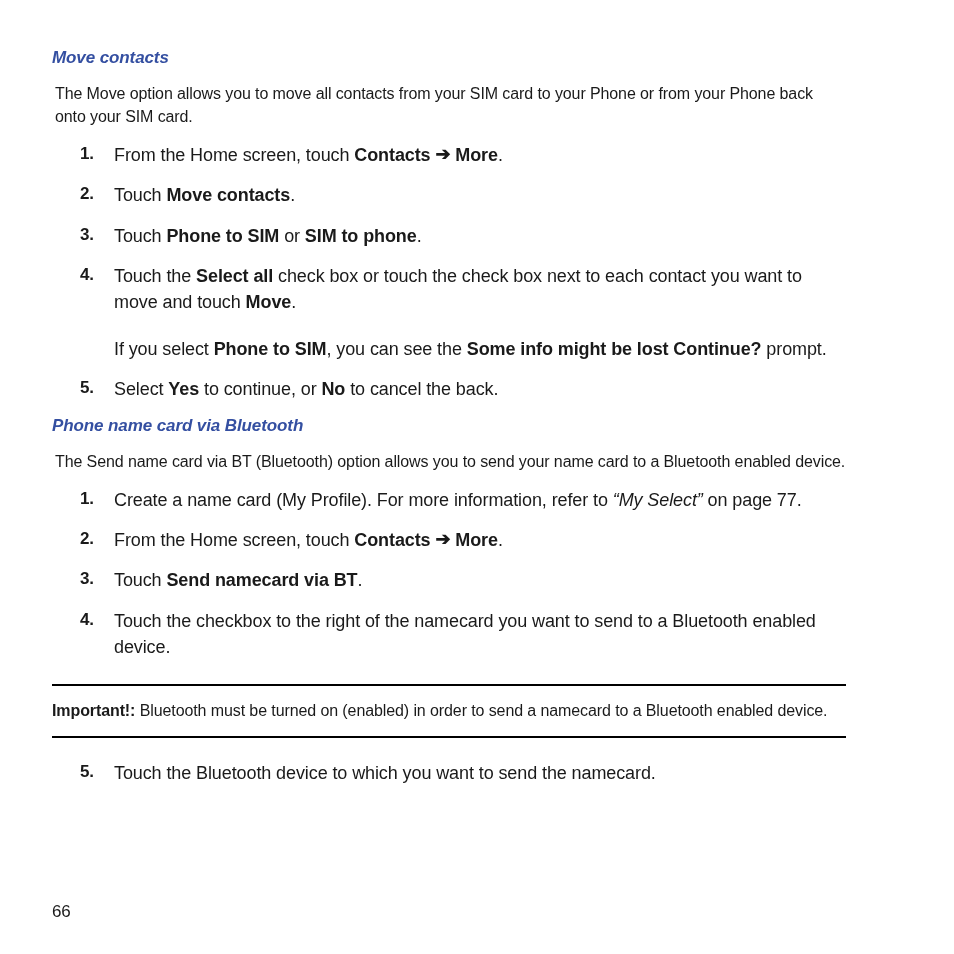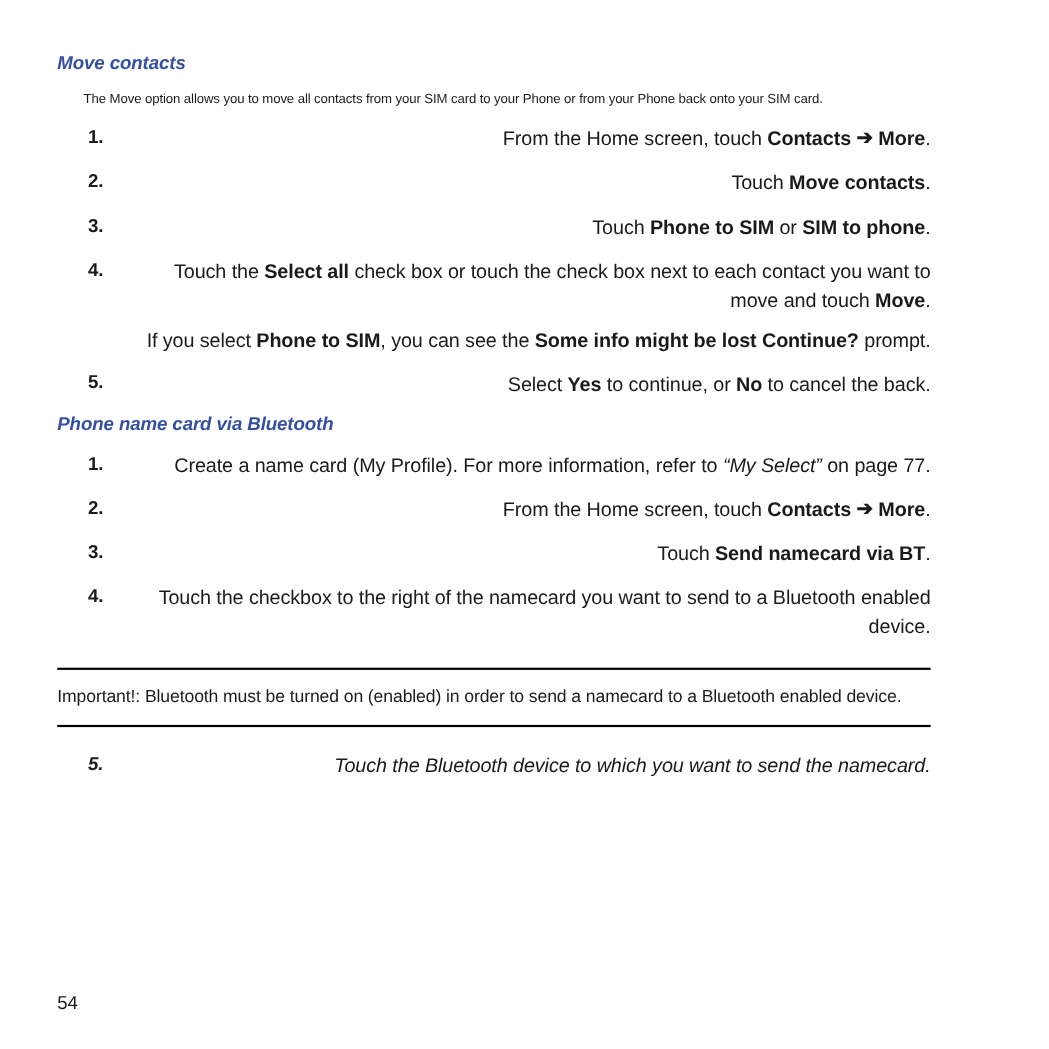--- a/index.html
+++ b/index.html
@@ -20,30 +20,29 @@
     letter-spacing: -0.1px;
   }
   .sub-heading {
     color: #344fa1;
     font-style: italic;
     font-weight: 700;
     font-size: 17px;
     margin: 0 0 14px 0;
   }
   .para {
-    font-size: 12px;
+    font-size: 16px;
     line-height: 1.45;
-    margin: 0 0 14px 24px;
+    margin: 0 0 14px 3px;
   }
   ol.steps {
     list-style: none;
     margin: 0 0 14px 0;
     padding: 0 0 0 28px;
     counter-reset: step;
-    text-align: right;
   }
   ol.steps > li {
     counter-increment: step;
     position: relative;
     font-size: 18px;
     line-height: 1.45;
     margin: 0 0 14px 0;
     padding-left: 34px;
   }
   ol.steps > li::before {
@@ -63,28 +62,28 @@
     font-family: "Arial", sans-serif;
   }
   .important-box {
     border-top: 2px solid #000;
     border-bottom: 2px solid #000;
     margin: 24px 0 22px 0;
     padding: 14px 0;
     font-size: 16px;
     line-height: 1.4;
   }
-  .important-box .lbl { font-weight: 400; }
+  .important-box .lbl { font-weight: 700; }
   .page-number {
     position: absolute;
     left: 52px;
     bottom: 32px;
     font-size: 17px;
   }
-  .cont { display: block; margin-top: 10px; }
+  .cont { display: block; margin-top: 21px; }
 </style>
 </head>
 <body>
 
 <div class="page">
 
   <div class="sub-heading">Move contacts</div>
   <p class="para">The Move option allows you to move all contacts from your SIM card to your Phone or from your Phone back onto your SIM card.</p>
 
   <ol class="steps">
@@ -102,40 +101,41 @@
       <span class="cont">
         <span>If you select </span><span class="b">Phone to SIM</span><span>, you can see the </span><span class="b">Some info might be lost Continue?</span><span> prompt.</span>
       </span>
     </li>
     <li>
       <span>Select </span><span class="b">Yes</span><span> to continue, or </span><span class="b">No</span><span> to cancel the back.</span>
     </li>
   </ol>
 
   <div class="sub-heading">Phone name card via Bluetooth</div>
+  <p class="para">The Send name card via BT (Bluetooth) option allows you to send your name card to a Bluetooth enabled device.</p>
 
   <ol class="steps">
     <li>
       <span>Create a name card (My Profile). For more information, refer to </span><span class="i">“My Select”</span><span>  on page 77.</span>
     </li>
     <li>
       <span>From the Home screen, touch </span><span class="b">Contacts</span> <span class="arrow">➔</span> <span class="b">More</span><span>.</span>
     </li>
     <li>
       <span>Touch </span><span class="b">Send namecard via BT</span><span>.</span>
     </li>
     <li>
       <span>Touch the checkbox to the right of the namecard you want to send to a Bluetooth enabled device.</span>
     </li>
   </ol>
 
   <div class="important-box">
     <span class="lbl">Important!:</span><span> Bluetooth must be turned on (enabled) in order to send a namecard to a Bluetooth enabled device.</span>
   </div>
 
-  <ol class="steps" start="5" style="counter-reset: step 4; font-style: italic;">
+  <ol class="steps" start="5" style="counter-reset: step 4;">
     <li>
       <span>Touch the Bluetooth device to which you want to send the namecard.</span>
     </li>
   </ol>
 
-  <div class="page-number">54</div>
+  <div class="page-number">66</div>
 </div>
 
 </body></html>

